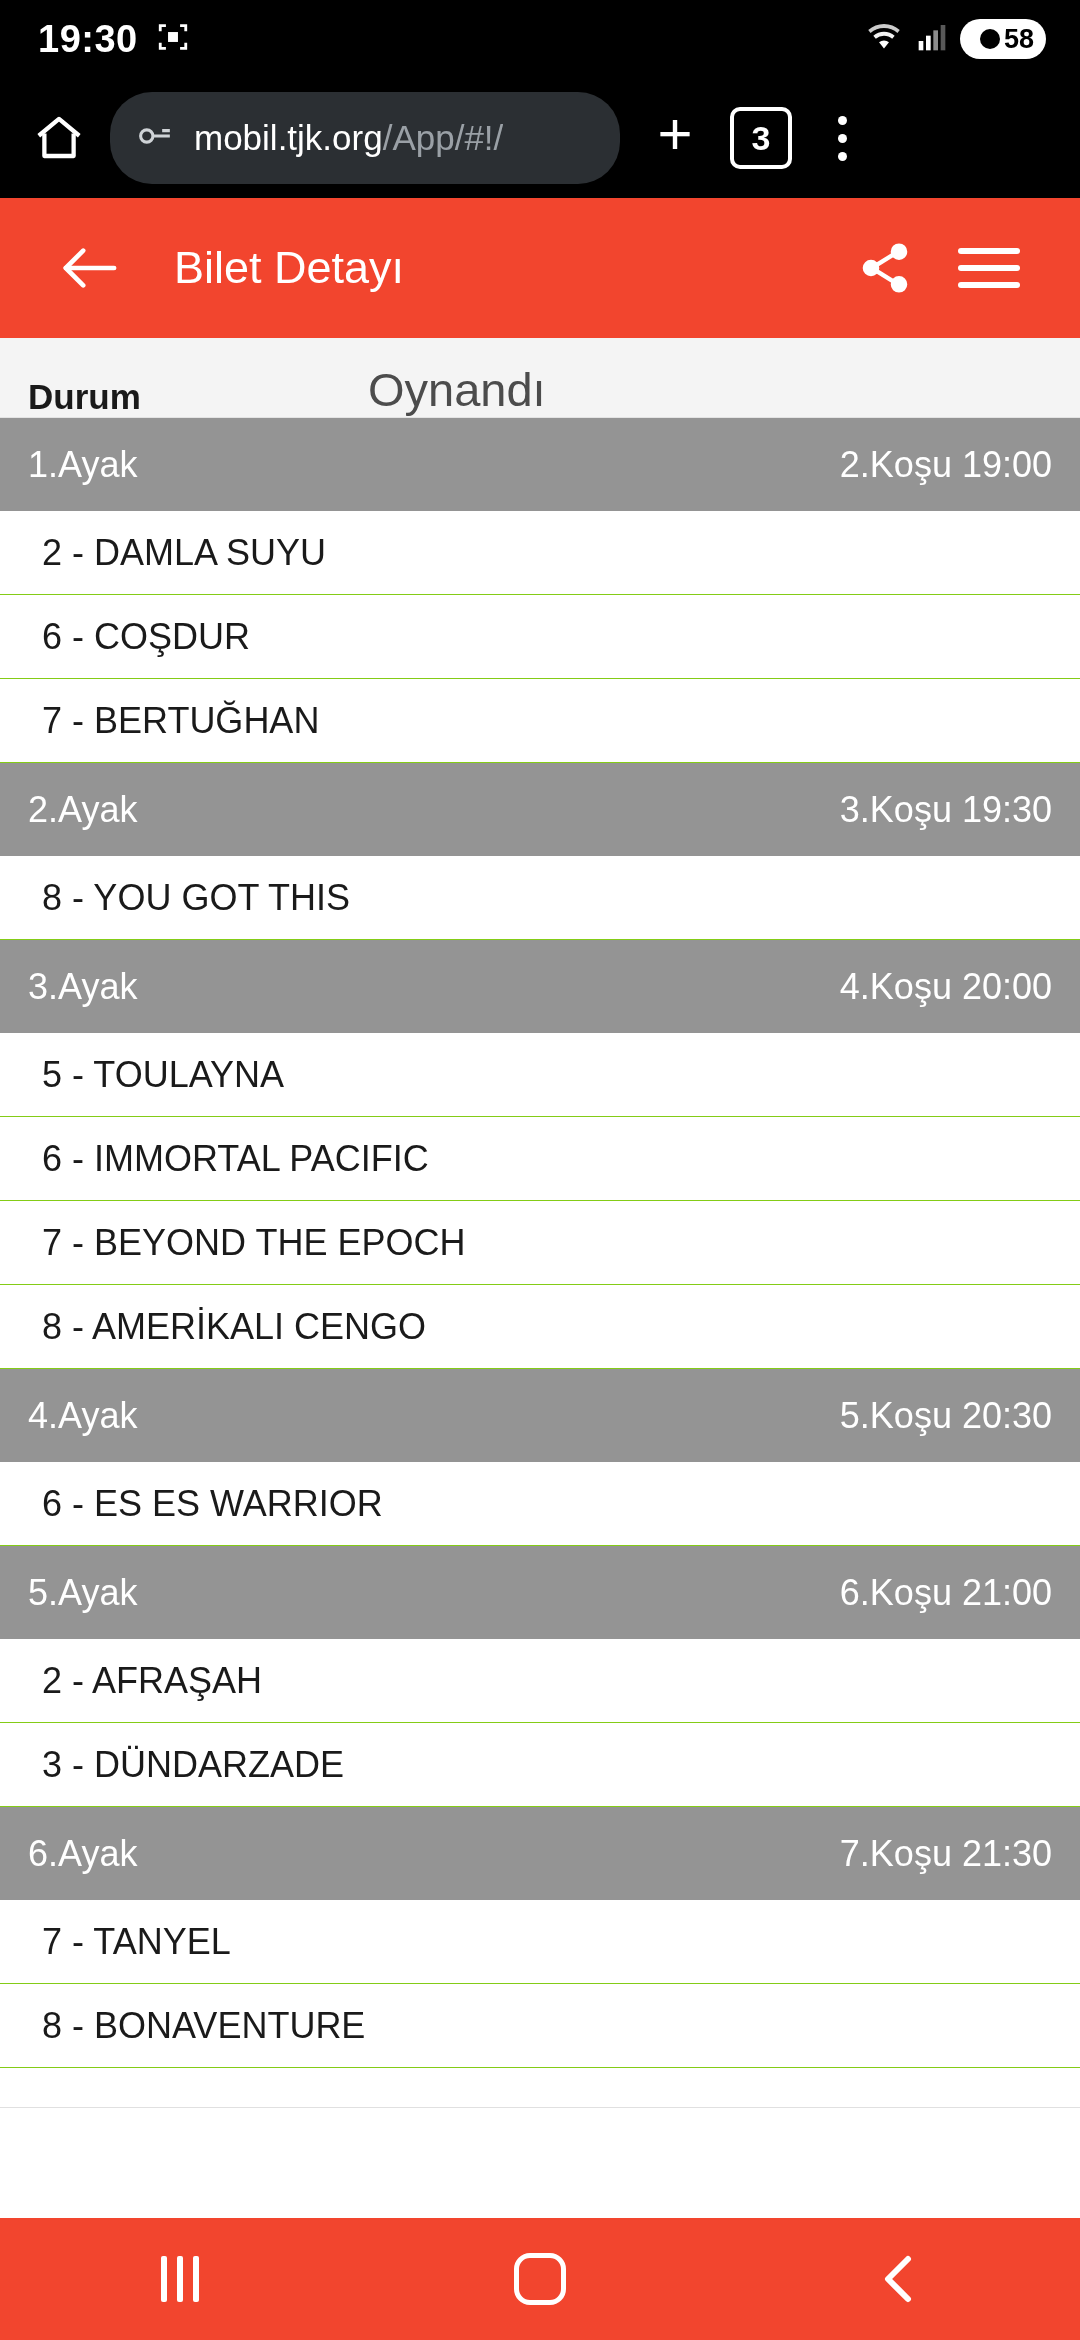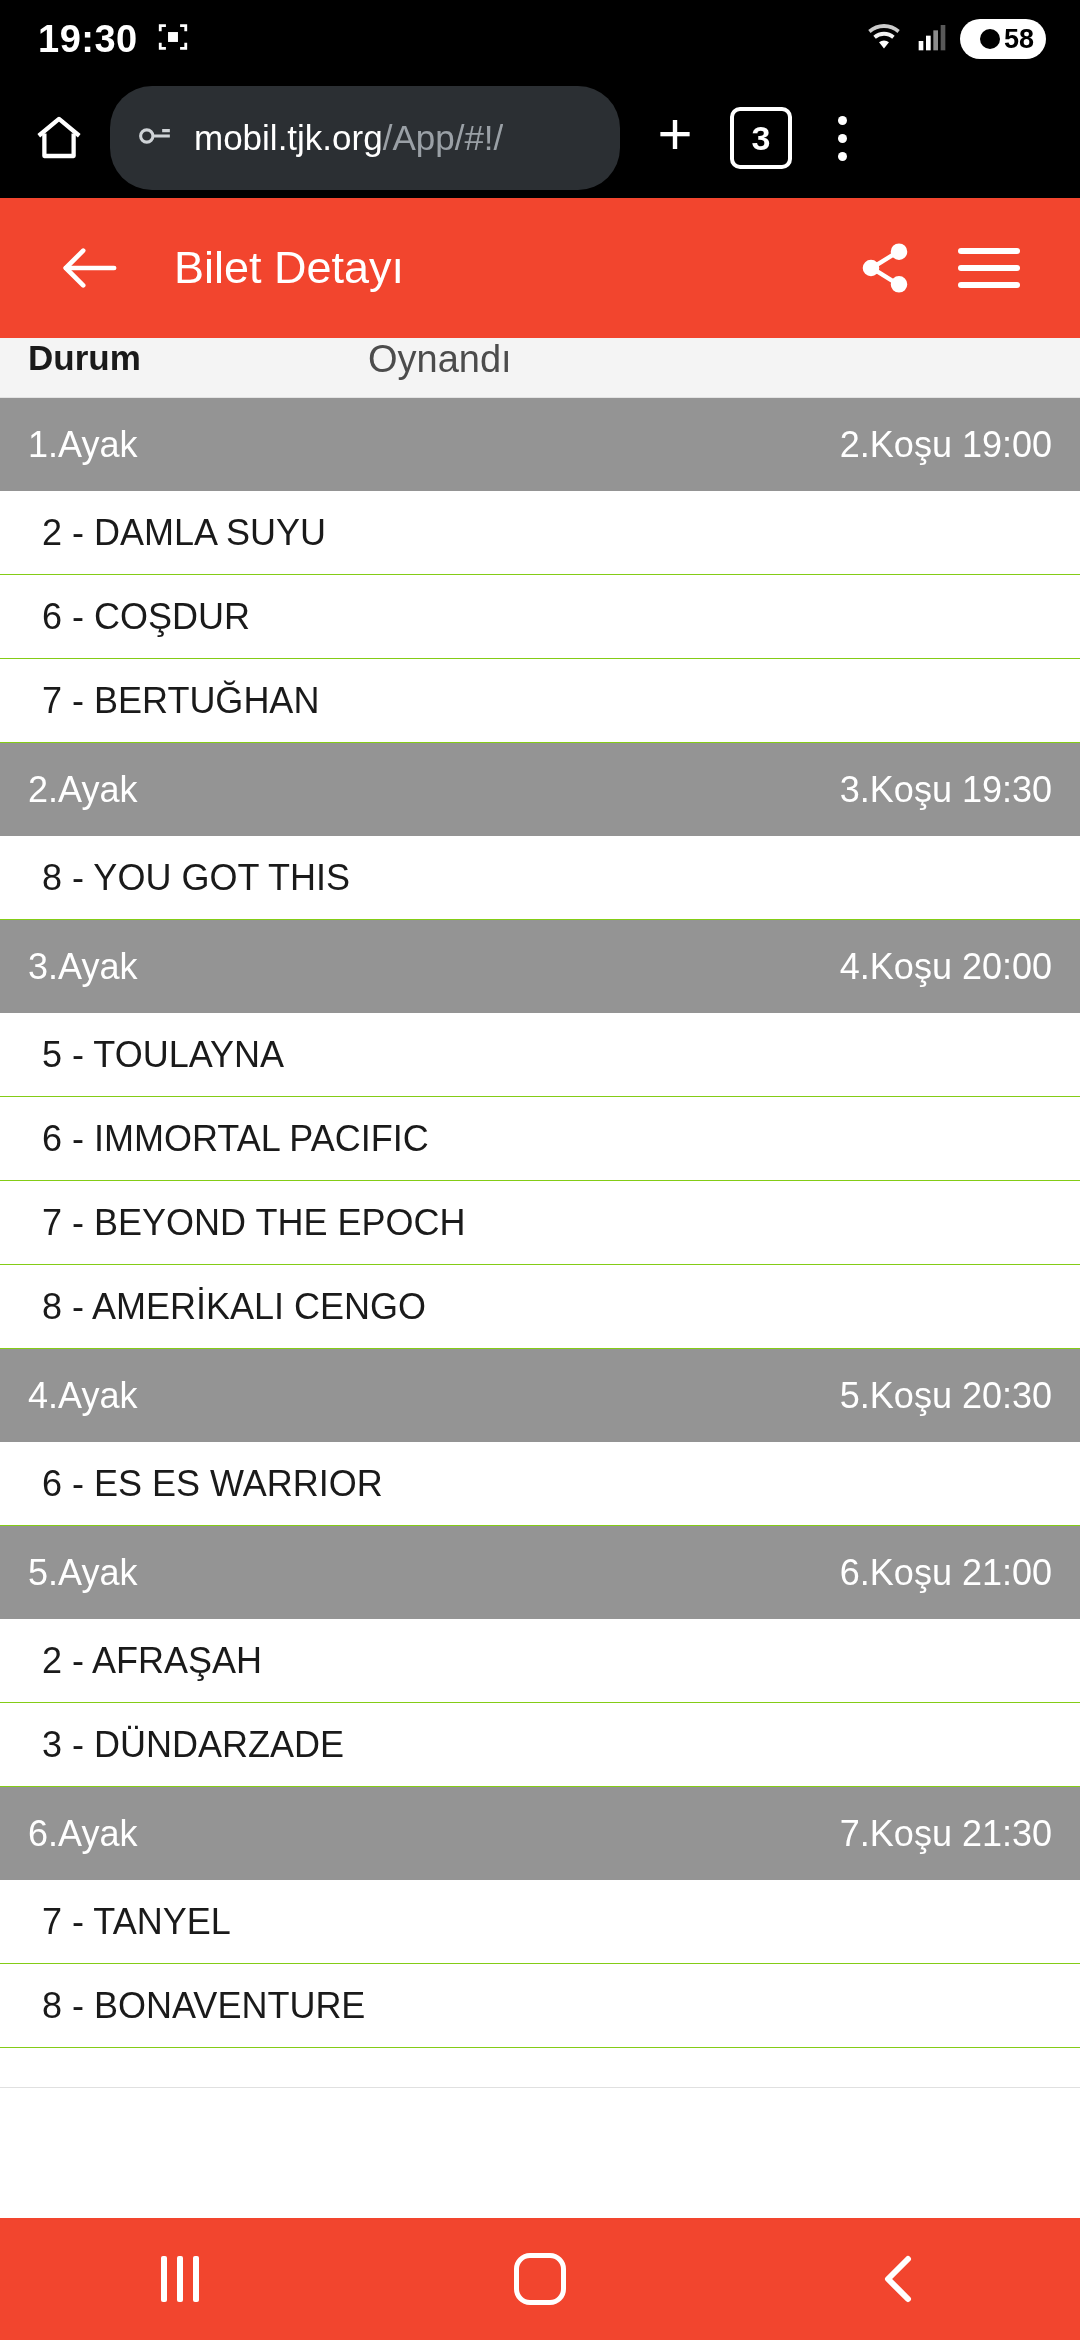--- a/index.html
+++ b/index.html
@@ -73,21 +73,21 @@
     display: flex;
     align-items: center;
     padding: 0 28px;
     gap: 20px;
     flex: none;
   }
   .home-btn { width: 62px; height: 62px; display:flex; align-items:center; justify-content:center; }
   .omnibox {
     flex: 1 1 auto;
     max-width: 510px;
-    height: 104px;
+    height: 92px;
     background: #2b2f33;
     border-radius: 42px;
     display: flex;
     align-items: center;
     padding: 0 26px;
     gap: 18px;
     overflow: hidden;
   }
   .omni-url {
     color: #ffffff;
@@ -143,35 +143,35 @@
   .hamburger { display: flex; flex-direction: column; gap: 11px; width: 62px; }
   .hamburger i { display: block; height: 6px; background: #ffffff; border-radius: 3px; width: 100%; }
 
   
   .content {
     flex: 1 1 auto;
     overflow: hidden;
     background: #ffffff;
   }
   .status-row {
-    height: 60px;
+    height: 80px;
     background: #f4f4f4;
     display: flex;
-    align-items: flex-start;
+    align-items: flex-end;
     padding: 0 28px;
     border-bottom: 1px solid #e3e3e3;
   }
   .status-row .lbl {
     font-size: 35px;
     font-weight: bold;
     color: #1a1a1a;
     width: 340px;
   }
   .status-row .val {
-    font-size: 38px;
+    font-size: 47px;
     color: #4c4c4c;
   }
 
   .leg-header {
     background: #949494;
     height: 93px;
     display: flex;
     align-items: center;
     justify-content: space-between;
     padding: 0 28px;

